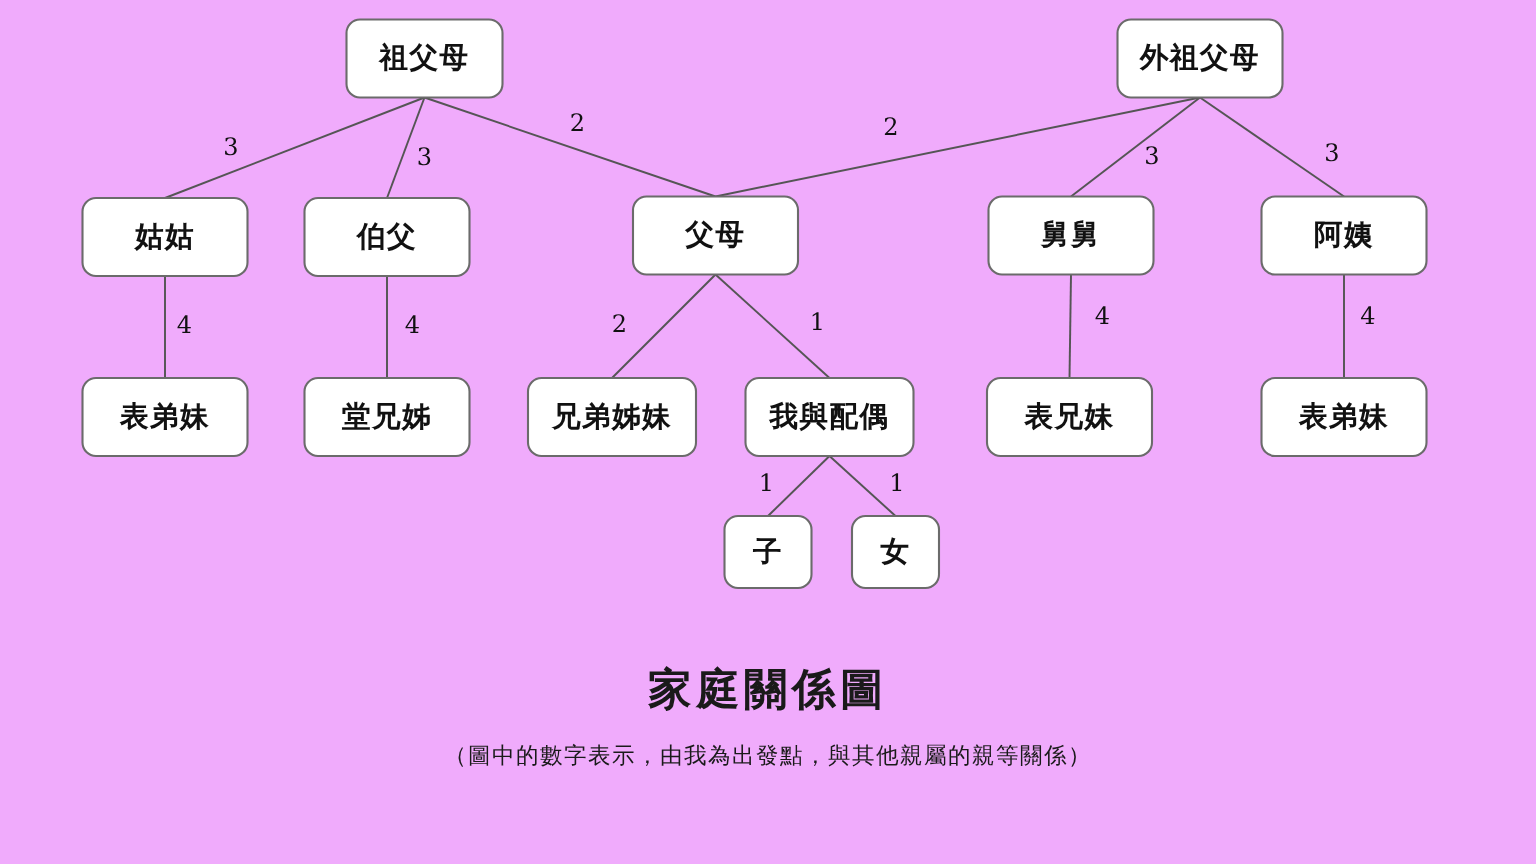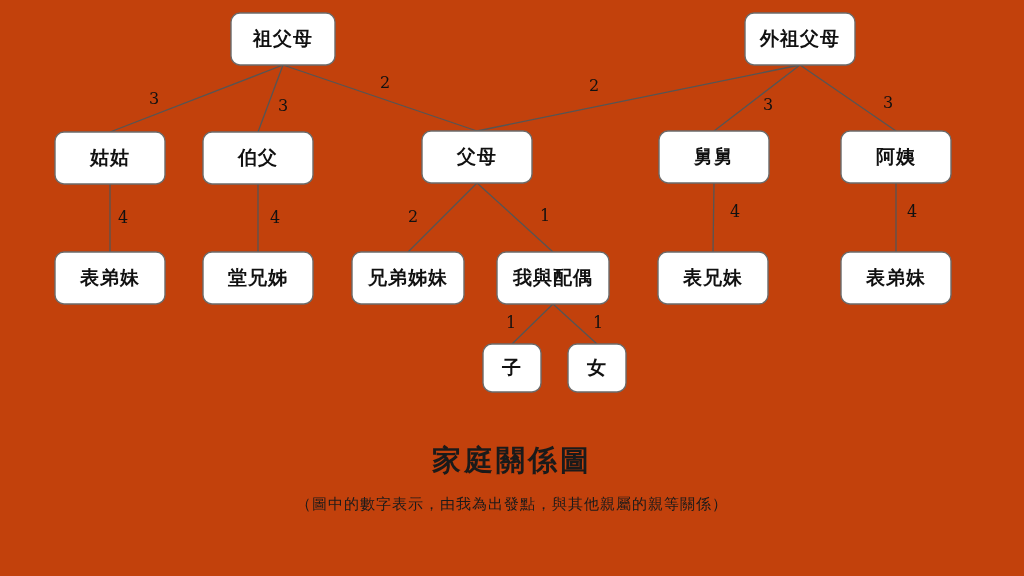--- a/index.html
+++ b/index.html
@@ -10,21 +10,21 @@
   body {
     width: 1024px;
     height: 576px;
     overflow: hidden;
     font-family: "DejaVu Serif", "Liberation Serif", serif;
   }
   #diagram-root {
     position: relative;
     width: 1024px;
     height: 576px;
-    background: #c2410c;
+    background: #f0abfc;
   }
   svg#family-tree-svg {
     display: block;
     width: 1024px;
     height: 576px;
   }
   .node-box {
     fill: #ffffff;
     stroke: #6b6b6b;
     stroke-width: 1.4;

